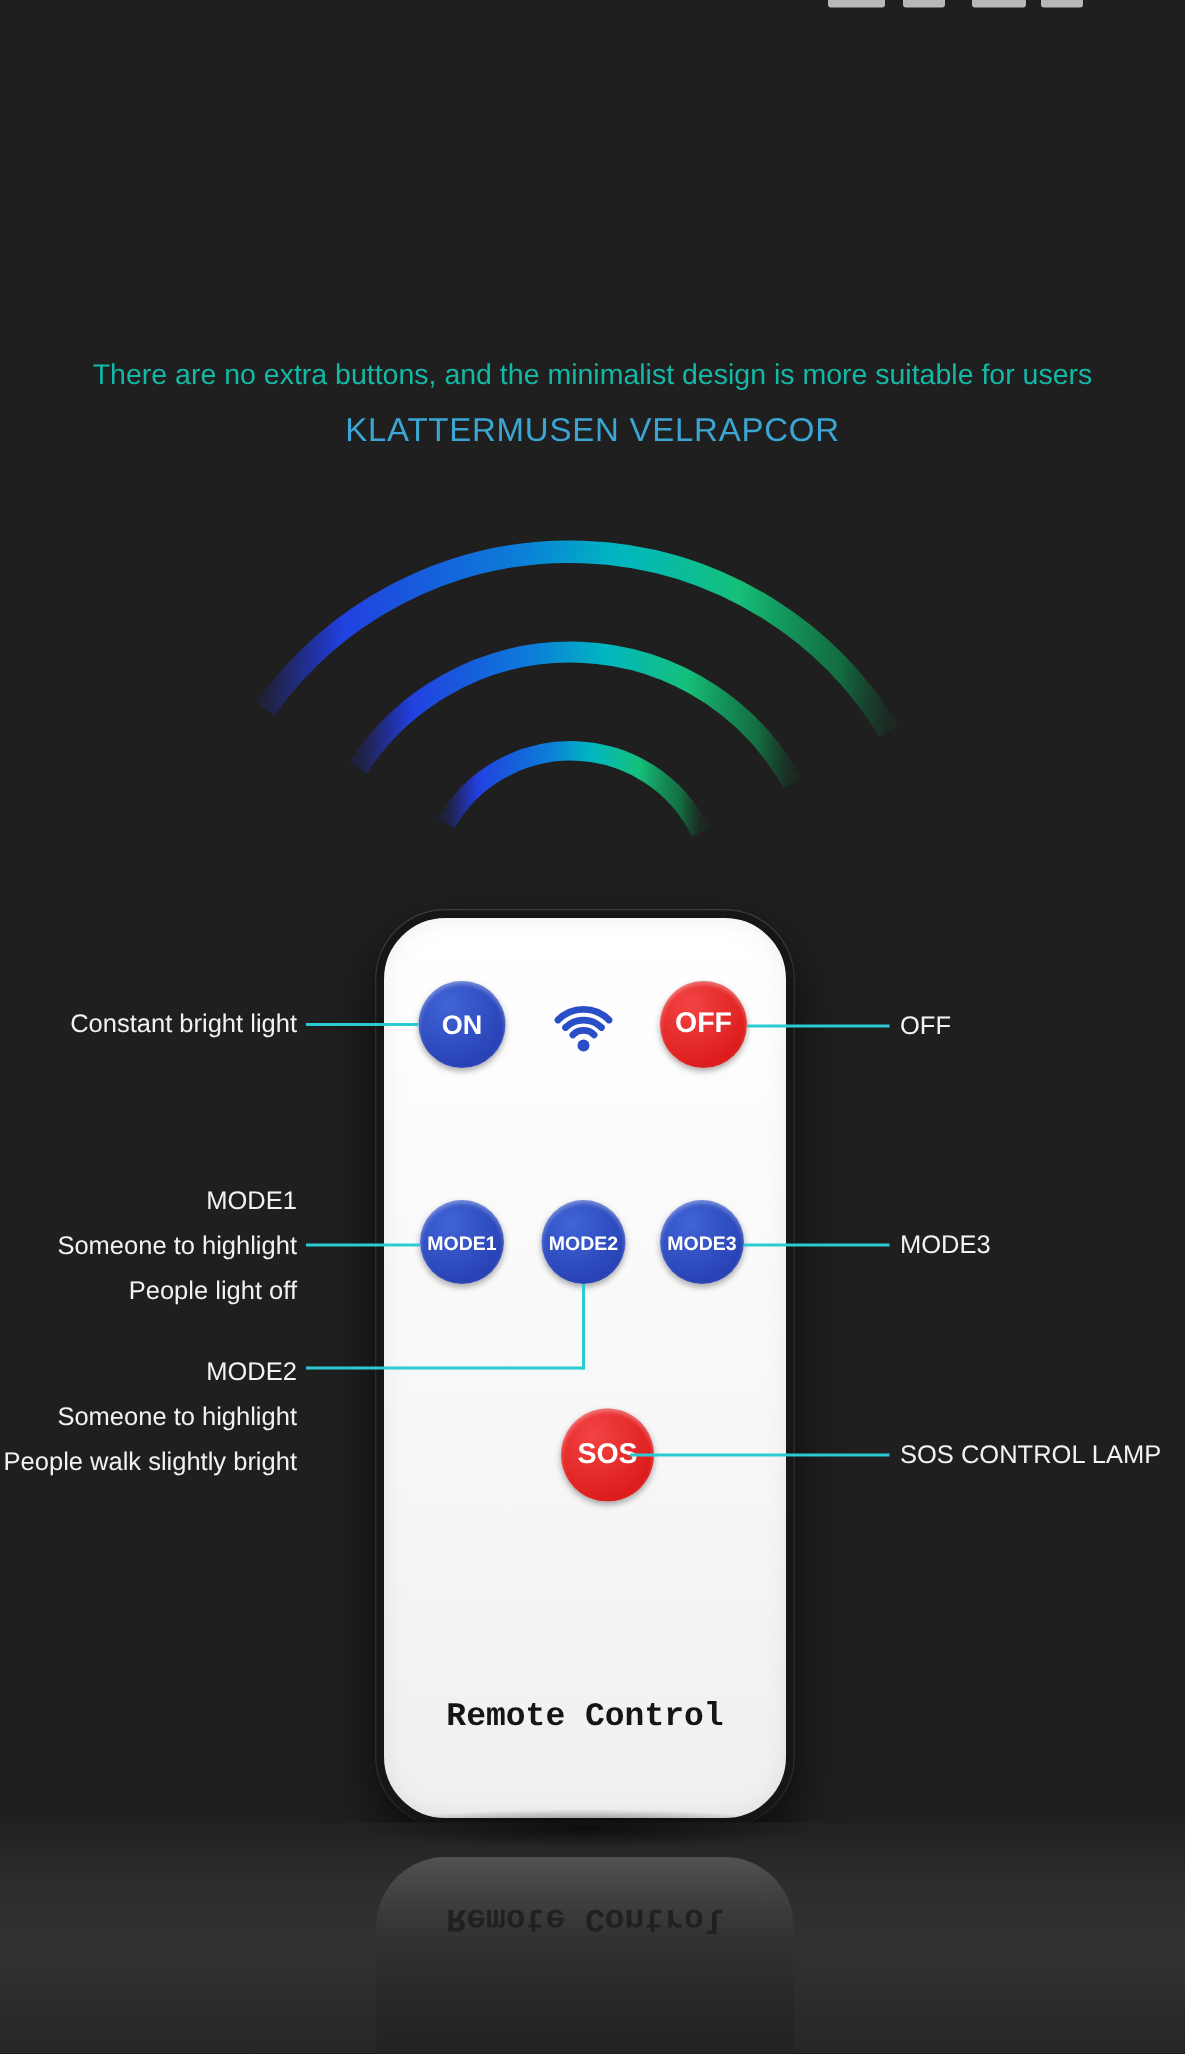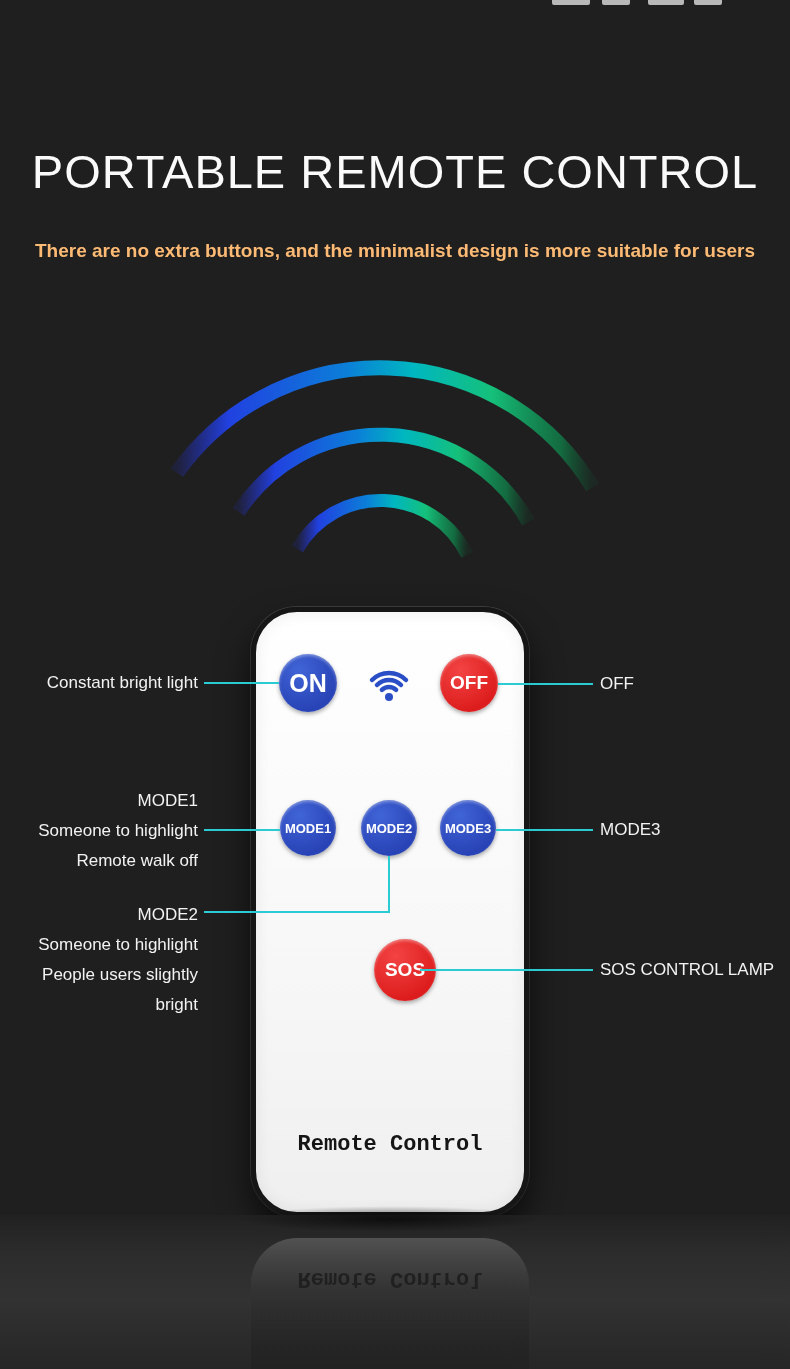--- a/index.html
+++ b/index.html
@@ -7,41 +7,41 @@
   .stage {
     position:relative; width:790px; height:1369px; margin:0 auto;
     background:#1f1f1f; overflow:hidden;
     font-family:"Liberation Sans", sans-serif;
   }
   
   .frag { position:absolute; top:0; height:5px; background:#b8b8b8; border-radius:0 0 2px 2px; }
 
   .center-text { position:absolute; left:0; width:100%; text-align:center; }
   .title { top:144px; color:#fafafa; font-size:47px; font-weight:400; letter-spacing:1px; }
-  .subtitle { top:240px; color:#fdba74; font-size:19px; font-weight:700; }
+  .subtitle { top:240px; color:#14b8a6; font-size:19px; font-weight:400; }
   .brand { top:274px; color:#3ba6d4; font-size:22px; font-weight:400; letter-spacing:0.5px; }
 
   .waves { position:absolute; left:165px; top:352px; }
 
   
   .remote {
     position:absolute; left:251px; top:607px; width:278px; height:610px;
     background:linear-gradient(180deg,#ffffff 0%, #f7f7f7 60%, #efefef 100%);
     border:5px solid #161616; border-radius:46px;
     box-shadow:0 16px 32px rgba(0,0,0,0.65), 0 0 0 1px rgba(130,130,130,0.35), inset 0 0 16px rgba(0,0,0,0.07);
   }
   .btn {
     position:absolute; border-radius:50%;
     display:flex; align-items:center; justify-content:center;
     color:#fff; font-weight:bold; text-align:center;
     box-shadow:0 2px 4px rgba(0,0,0,0.35), inset 0 2px 3px rgba(255,255,255,0.35);
   }
   .btn.blue { background:radial-gradient(circle at 35% 28%, #4064d6, #2843b6 72%); }
   .btn.red  { background:radial-gradient(circle at 35% 28%, #f34343, #dd1d1d 72%); }
-  .btn-on  { left:23px;  top:42px;  width:58px; height:58px; font-size:25px; }
+  .btn-on  { left:23px;  top:42px;  width:58px; height:58px; font-size:18px; }
   .btn-off { left:184px; top:42px;  width:58px; height:58px; font-size:19px; }
   .btn-m1  { left:24px;  top:188px; width:56px; height:56px; font-size:13px; }
   .btn-m2  { left:105px; top:188px; width:56px; height:56px; font-size:13px; }
   .btn-m3  { left:184px; top:188px; width:56px; height:56px; font-size:13px; }
   .btn-sos { left:118px; top:327px; width:62px; height:62px; font-size:19px; }
   .wifi-icon { position:absolute; left:108px; top:51px; }
   .remote-label {
     position:absolute; top:520px; left:0; width:100%; text-align:center;
     font-family:"Liberation Mono", monospace; font-size:22px; font-weight:bold; color:#151515;
   }
@@ -86,22 +86,22 @@
 
 <div class="stage">
 
   <div>
     <div class="frag" style="left:552px;width:38px;"></div>
     <div class="frag" style="left:602px;width:28px;"></div>
     <div class="frag" style="left:648px;width:36px;"></div>
     <div class="frag" style="left:694px;width:28px;"></div>
   </div>
 
-  <div class="center-text title">PORTABLE REMOTE CONTROL</div>
   <div class="center-text subtitle">There are no extra buttons, and the minimalist design is more suitable for users</div>
+  <div class="center-text brand">KLATTERMUSEN VELRAPCOR</div>
 
   <svg class="waves" width="440" height="235" viewBox="0 0 440 235">
     <defs>
       <linearGradient id="wg" x1="0" y1="0" x2="1" y2="0">
         <stop offset="0" stop-color="#2430d8" stop-opacity="0.15"></stop>
         <stop offset="0.12" stop-color="#2141e0" stop-opacity="1"></stop>
         <stop offset="0.40" stop-color="#0b7fd8"></stop>
         <stop offset="0.56" stop-color="#00b7c0"></stop>
         <stop offset="0.75" stop-color="#15c07a"></stop>
         <stop offset="0.92" stop-color="#0f8c4f" stop-opacity="0.7"></stop>
@@ -157,26 +157,26 @@
   <div class="cline" style="left:388px;top:856px;width:2px;height:57px;"></div>
   <div class="cline" style="left:204px;top:911px;width:186px;height:2px;"></div>
   <div class="cline" style="left:420px;top:969px;width:173px;height:2px;"></div>
 
   <div class="lbl left lh22" style="top:672px;">
     <span class="ln">Constant bright light</span>
   </div>
   <div class="lbl left lh30" style="top:786px;">
     <span class="ln">MODE1</span>
     <span class="ln">Someone to highlight</span>
-    <span class="ln">Remote walk off</span>
+    <span class="ln">People light off</span>
   </div>
   <div class="lbl left lh30" style="top:900px;">
     <span class="ln">MODE2</span>
     <span class="ln">Someone to highlight</span>
-    <span class="ln">People users slightly bright</span>
+    <span class="ln">People walk slightly bright</span>
   </div>
 
   <div class="lbl right lh22" style="top:673px;">
     <span class="ln">OFF</span>
   </div>
   <div class="lbl right lh30" style="top:815px;">
     <span class="ln">MODE3</span>
   </div>
   <div class="lbl right lh22" style="top:959px;">
     <span class="ln">SOS CONTROL LAMP</span>

